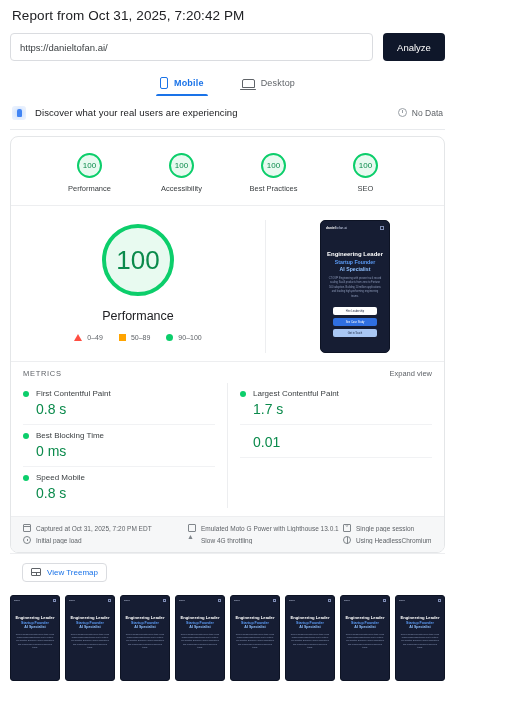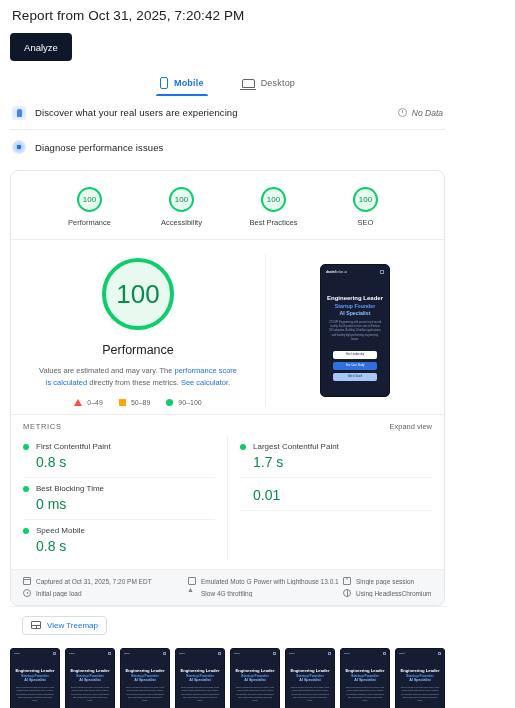--- a/index.html
+++ b/index.html
@@ -46,21 +46,21 @@
   .ic-laptop { width: 13px; height: 9px; border: 1.5px solid currentColor; border-radius: 2px 2px 0 0; position: relative; }
   .ic-laptop::after { content:""; position:absolute; left:-2.5px; right:-2.5px; bottom:-3.5px; height:1.5px; background: currentColor; border-radius:1px;}
 
   
   .sec-row {
     display: flex; align-items: center; gap: 9px;
     height: 34px; border-bottom: 1px solid #e8eaed; padding: 0 2px;
   }
   .sec-row.no-border { border-bottom: none; }
   .sec-title { font-size: 9.5px; color: #202124; flex: 1; letter-spacing: .1px; }
-  .badge-nodata { display: flex; align-items: flex-start; gap: 5px; font-size: 8.5px; color: #5f6368; font-style: italic; }
+  .badge-nodata { display: flex; align-items: flex-start; gap: 5px; font-size: 8.5px; color: #5f6368; }
   .ic-clock {
     width: 9px; height: 9px; border: 1.2px solid #9aa0a6; border-radius: 50%;
     position: relative;
   }
   .ic-clock::after { content:""; position:absolute; left:3.2px; top:1.6px; width:1px; height:3px; background:#9aa0a6; }
   .ic-users {
     width: 14px; height: 14px; border-radius: 3px;
     background: radial-gradient(circle at 50% 50%, #c7ddfb 0%, #e8f0fe 70%);
     display: flex; align-items: center; justify-content: center;
   }
@@ -194,20 +194,23 @@
   .fr-p { font-size: 1.9px; color: #8d9ab9; text-align: center; line-height: 1.8; margin-top: 4px; padding: 0 1px; }
 </style>
 </head>
 <body>
 
 <div class="page">
 
   <div class="report-title">Report from Oct 31, 2025, 7:20:42 PM</div>
 
   <div class="url-row">
+    <div class="url-field">
+      <span>https://danieltofan.ai/</span>
+    </div>
     <button class="analyze-btn">Analyze</button>
   </div>
 
   <div class="tabs">
     <div class="tab active">
       <span class="ic-phone"></span>
       <span>Mobile</span>
     </div>
     <div class="tab">
       <span class="ic-laptop"></span>
@@ -219,26 +222,20 @@
     <span class="ic-users">
         <span class="ic-users-inner"></span>
       </span>
     <span class="sec-title">Discover what your real users are experiencing</span>
     <span class="badge-nodata">
       <span class="ic-clock"></span>
       <span>No Data</span>
     </span>
   </div>
 
-  <div class="sec-row no-border">
-    <span class="ic-diag">
-        <span class="ic-diag-inner"></span>
-      </span>
-    <span class="sec-title">Diagnose performance issues</span>
-  </div>
 
   <div class="card">
 
     <div class="cat-strip">
       <div class="cat">
         <div class="cat-ring">100</div>
         <div class="cat-label">Performance</div>
       </div>
       <div class="cat">
         <div class="cat-ring">100</div>
@@ -251,23 +248,20 @@
       <div class="cat">
         <div class="cat-ring">100</div>
         <div class="cat-label">SEO</div>
       </div>
     </div>
 
     <div class="hero">
       <div class="hero-left">
         <div class="gauge">100</div>
         <div class="gauge-title">Performance</div>
-        <div class="gauge-desc">
-          <span>Values are estimated and may vary. The </span><a class="lnk" href="#">performance score is calculated</a><span> directly from these metrics. </span><a class="lnk" href="#">See calculator.</a>
-        </div>
         <div class="legend">
           <span class="lg">
             <span class="sh-tri"></span>
             <span>0–49</span>
           </span>
           <span class="lg">
             <span class="sh-sq"></span>
             <span>50–89</span>
           </span>
           <span class="lg">

